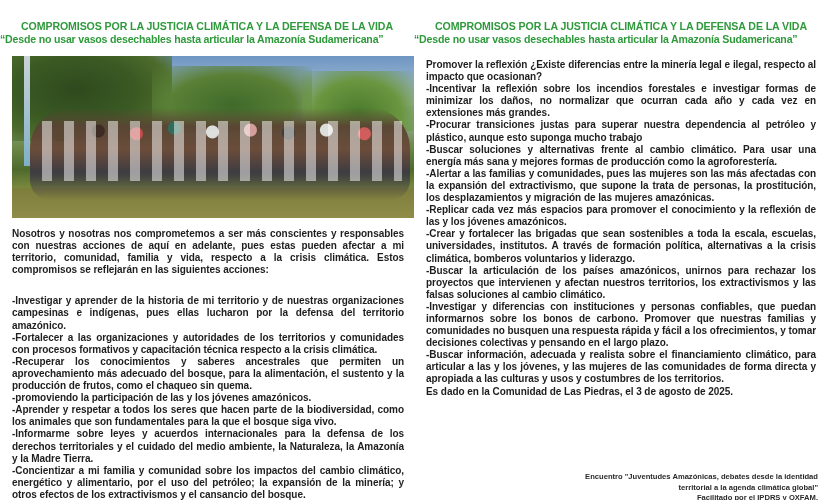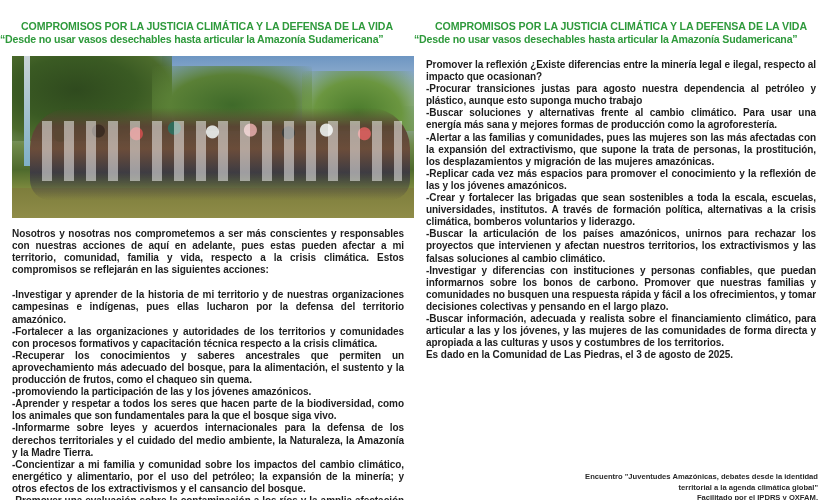--- a/index.html
+++ b/index.html
@@ -121,21 +121,21 @@
       letter-spacing: -0.05px;
     }
     .text p {
       margin: 0;
     }
     .left .text {
       left: 12px;
       top: 211px;
       width: 392px;
     }
-    .left .intro { margin-bottom: 13px; }
+    .left .intro { margin-bottom: 19px; }
 
     .right .text {
       left: 12px;
       top: 42px;
       width: 390px;
     }
 
     .signature {
       position: absolute;
       right: 10px;
@@ -178,21 +178,22 @@
     <p>-Promover una evaluación sobre la contaminación a los ríos y la amplia afectación a</p>
   </div>
 </div>
 
 <div class="page right">
   <div class="title">COMPROMISOS POR LA JUSTICIA CLIMÁTICA Y LA DEFENSA DE LA VIDA</div>
   <div class="subtitle">“Desde no usar vasos desechables hasta articular la Amazonía Sudamericana”</div>
 
   <div class="text">
     <p>Promover la reflexión ¿Existe diferencias entre la minería legal e ilegal, respecto al impacto que ocasionan?</p>
-    <p>-Procurar transiciones justas para agosto nuestra dependencia al petróleo y plástico, aunque esto suponga mucho trabajo</p>
+    <p>-Incentivar la reflexión sobre los incendios forestales e investigar formas de minimizar los daños, no normalizar que ocurran cada año y cada vez en extensiones más grandes.</p>
+    <p>-Procurar transiciones justas para superar nuestra dependencia al petróleo y plástico, aunque esto suponga mucho trabajo</p>
     <p>-Buscar soluciones y alternativas frente al cambio climático. Para usar una energía más sana y mejores formas de producción como la agroforestería.</p>
     <p>-Alertar a las familias y comunidades, pues las mujeres son las más afectadas con la expansión del extractivismo, que supone la trata de personas, la prostitución, los desplazamientos y migración de las mujeres amazónicas.</p>
     <p>-Replicar cada vez más espacios para promover el conocimiento y la reflexión de las y los jóvenes amazónicos.</p>
     <p>-Crear y fortalecer las brigadas que sean sostenibles a toda la escala, escuelas, universidades, institutos. A través de formación política, alternativas a la crisis climática, bomberos voluntarios y liderazgo.</p>
     <p>-Buscar la articulación de los países amazónicos, unirnos para rechazar los proyectos que intervienen y afectan nuestros territorios, los extractivismos y las falsas soluciones al cambio climático.</p>
     <p>-Investigar y diferencias con instituciones y personas confiables, que puedan informarnos sobre los bonos de carbono. Promover que nuestras familias y comunidades no busquen una respuesta rápida y fácil a los ofrecimientos, y tomar decisiones colectivas y pensando en el largo plazo.</p>
     <p>-Buscar información, adecuada y realista sobre el financiamiento climático, para articular a las y los jóvenes, y las mujeres de las comunidades de forma directa y apropiada a las culturas y usos y costumbres de los territorios.</p>
     <p>Es dado en la Comunidad de Las Piedras, el 3 de agosto de 2025.</p>
   </div>
 

